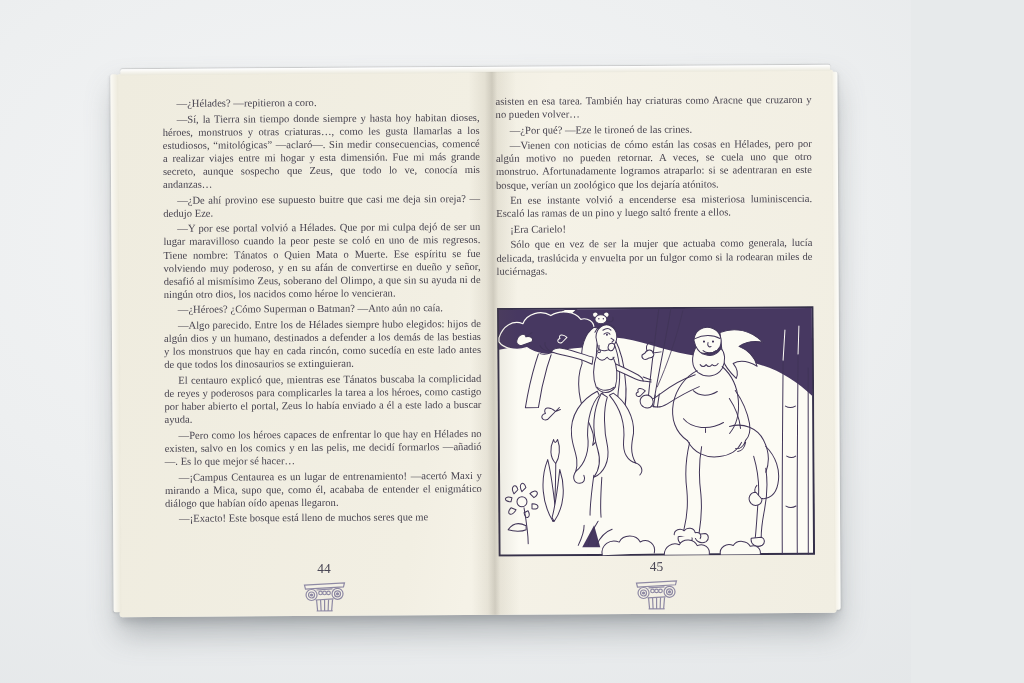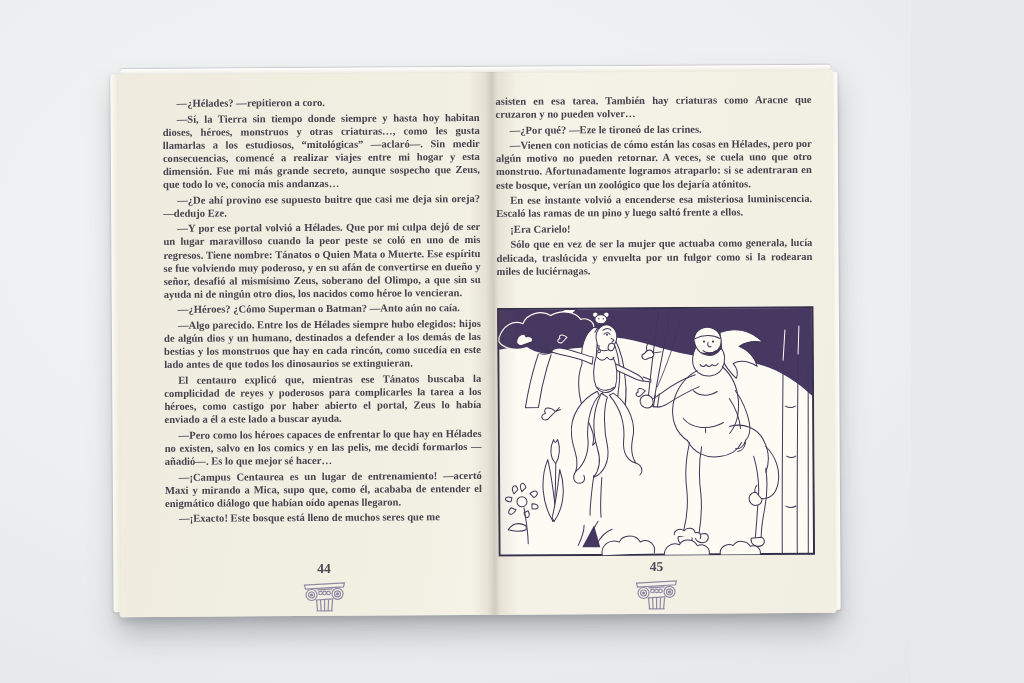--- a/index.html
+++ b/index.html
@@ -1,18 +1,18 @@
 <!DOCTYPE html>
 <html lang="es"><head>
 <meta charset="utf-8">
 <style>
   html,body{margin:0;padding:0;}
   body{background:#e7eaeb;font-family:"Liberation Serif", serif;}
   .scene{position:relative;width:911px;height:683px;overflow:hidden;
-    background:radial-gradient(ellipse 980px 640px at 42% 34%, #f4f5f6 0%, #edeff0 48%, #e2e5e7 100%);font-weight:bold;}
+    background:radial-gradient(ellipse 980px 640px at 42% 34%, #f4f5f6 0%, #edeff0 48%, #e2e5e7 100%);}
   .book{position:absolute;left:118px;top:72px;width:717px;height:543px;border-radius:3px;
     background:linear-gradient(100deg,#efecdf 0%, #f2efe3 46%, #f5f2e7 54%, #f1eee2 100%);
     transform:rotate(-0.35deg);
     box-shadow:0 16px 30px rgba(105,110,116,0.45), 0 4px 10px rgba(118,120,125,0.35);}
   .edge-top{position:absolute;left:4px;right:3px;top:-5px;height:6px;border-radius:2px 2px 0 0;
     background:linear-gradient(#ffffff,#ebe9dd);box-shadow:0 -1px 1px rgba(150,150,150,.4);}
   .edge-left{position:absolute;left:-6px;top:0;bottom:5px;width:7px;border-radius:2px;
     background:linear-gradient(90deg,#fbfaf5,#eeebde);box-shadow:-1px 1px 2px rgba(150,150,150,.35);}
   .edge-right{position:absolute;right:-4px;top:2px;bottom:3px;width:5px;border-radius:0 2px 2px 0;
     background:linear-gradient(90deg,#f4f1e6,#fdfdfa);box-shadow:1px 1px 2px rgba(150,150,150,.35);}

